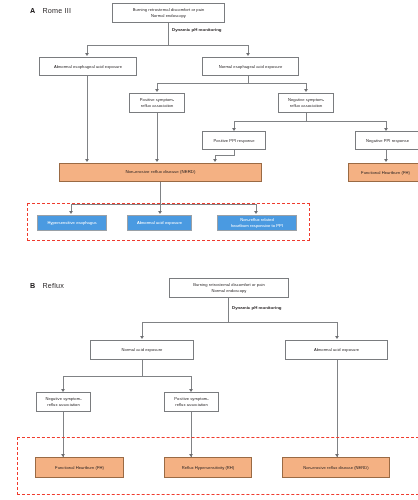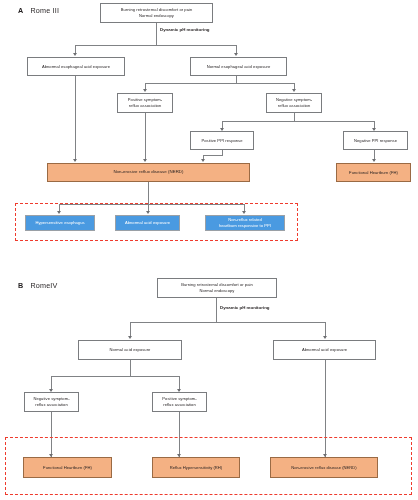--- a/index.html
+++ b/index.html
@@ -1,21 +1,21 @@
 <!DOCTYPE html>
 <html><head>
 <meta charset="utf-8">
 <style>
   html,body{margin:0;padding:0;background:#ffffff;}
   body{
     width:418px;height:500px;position:relative;overflow:hidden;
     font-family:"Liberation Sans","DejaVu Sans",sans-serif;
     color:#231f20;
   }
-  .canvas{position:absolute;left:0;top:0;width:360px;height:500px;}
+  .canvas{position:absolute;left:12px;top:0;width:360px;height:500px;}
 
   
   .panel-label{position:absolute;font-size:7.2px;font-weight:bold;letter-spacing:.2px;white-space:nowrap;}
   .panel-label .ltr{font-weight:bold;}
   .panel-label .txt{font-weight:normal;margin-left:7px;}
 
   
   .node{
     position:absolute;box-sizing:border-box;
     display:flex;align-items:center;justify-content:center;text-align:center;
@@ -130,21 +130,21 @@
   <div class="dashed" style="left:15px;top:203px;width:283px;height:38px;"></div>
 
   <div class="node blue" style="left:25px;top:215px;width:70px;height:16px;">Hypersensitive esophagus</div>
   <div class="node blue" style="left:115px;top:215px;width:65px;height:16px;">Abnormal acid exposure</div>
   <div class="node blue" style="left:205px;top:215px;width:80px;height:16px;flex-direction:column;">
     <span class="ttl">Non-reflux related</span>
     <span class="ttl">heartburn responsive to PPI</span>
   </div>
 
   <div class="panel-label" style="left:18px;top:281px;">
-    <span class="ltr">B</span><span class="txt">RomeIV</span>
+    <span class="ltr">B</span><span class="txt">Reflux</span>
   </div>
 
   <div class="node plain" style="left:157px;top:278px;width:120px;height:20px;flex-direction:column;">
     <span class="ttl">Burning retrosternal discomfort or pain</span>
     <span class="ttl">Normal endoscopy</span>
   </div>
 
   <div class="ln vl" style="left:216px;top:298px;height:24px;"></div>
   <div class="caption" style="left:220px;top:305px;">Dynamic pH monitoring</div>
 

